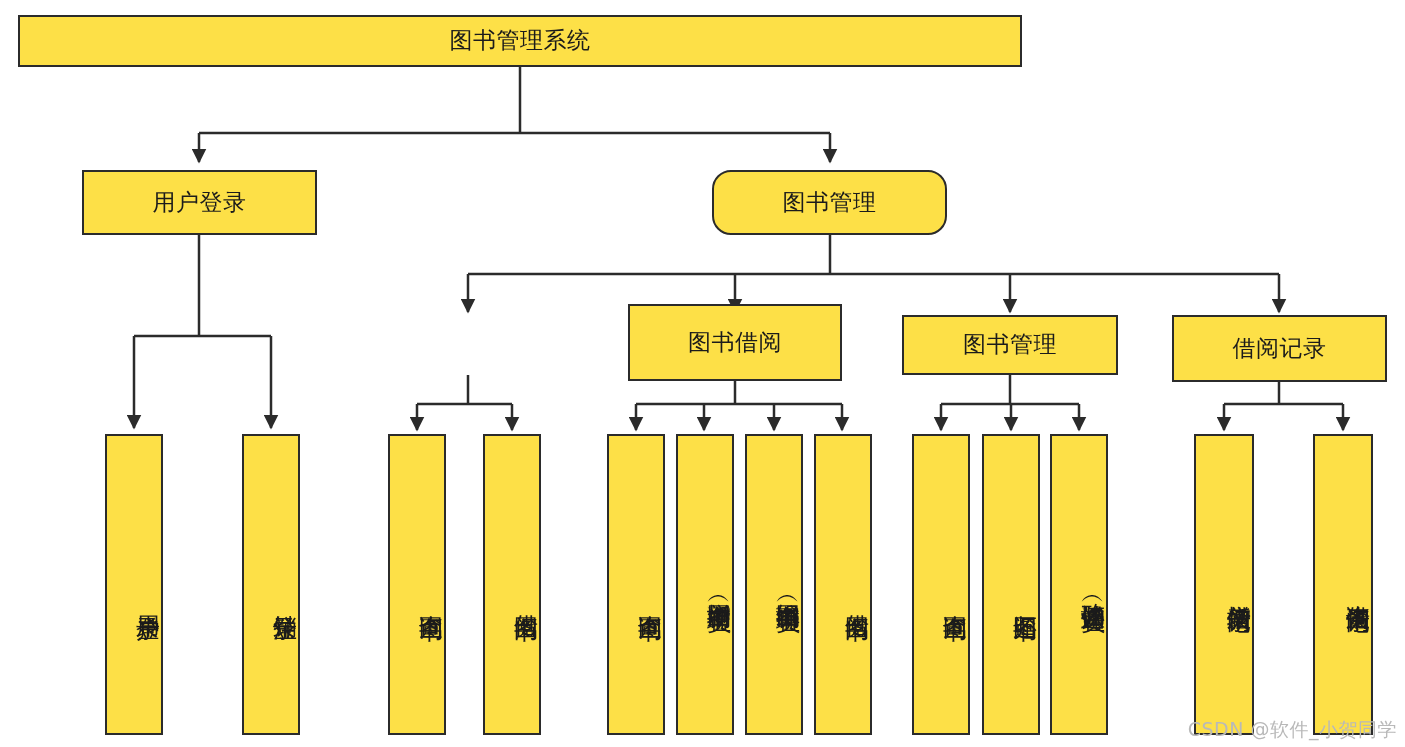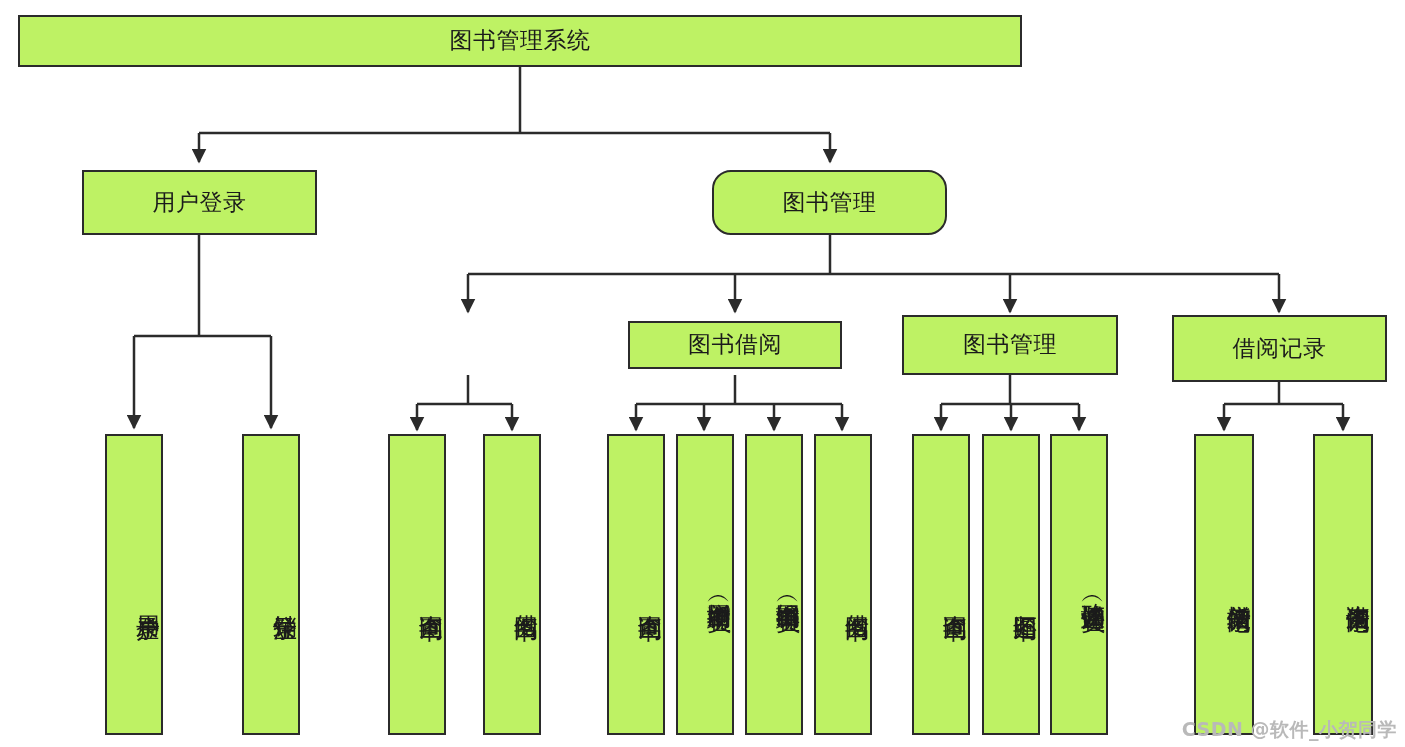--- a/index.html
+++ b/index.html
@@ -21,21 +21,21 @@
     position: absolute;
     left: 0;
     top: 0;
     width: 1405px;
     height: 747px;
     pointer-events: none;
   }
   .node {
     position: absolute;
     box-sizing: border-box;
-    background: #bef264;
+    background: #fde047;
     border: 2px solid #2b2b2b;
     display: flex;
     align-items: center;
     justify-content: center;
     color: #1b1b1b;
   }
   .node.horiz {
     font-size: 23px;
     letter-spacing: 0.5px;
     line-height: 1.1;
@@ -60,21 +60,20 @@
   }
   #watermark {
     position: absolute;
     right: 8px;
     bottom: 4px;
     font-size: 19px;
     color: #b9b9b9;
     letter-spacing: 0.5px;
     white-space: nowrap;
     user-select: none;
-    font-weight: bold;
   }
 </style>
 </head>
 <body>
 
 <div id="canvas">
 
   <svg id="wires" viewBox="0 0 1405 747" xmlns="http://www.w3.org/2000/svg">
     <defs>
       <marker id="arrow" viewBox="0 0 10 10" refX="9" refY="5" markerWidth="6" markerHeight="6" orient="auto-start-reverse">
@@ -129,21 +128,21 @@
     <span>图书管理系统</span>
   </div>
 
   <div class="node horiz" style="left:82px; top:170px; width:235px; height:65px;">
     <span>用户登录</span>
   </div>
   <div class="node horiz" style="left:712px; top:170px; width:235px; height:65px;border-radius:19px;">
     <span>图书管理</span>
   </div>
 
-  <div class="node horiz" style="left:628px; top:321px; width:214px; height:48px;text-align:right;">
+  <div class="node horiz" style="left:628px; top:304px; width:214px; height:77px;text-align:right;">
     <span>图书借阅</span>
   </div>
   <div class="node horiz" style="left:902px; top:315px; width:216px; height:60px;">
     <span>图书管理</span>
   </div>
   <div class="node horiz" style="left:1172px; top:315px; width:215px; height:67px;">
     <span>借阅记录</span>
   </div>
 
   <div class="node vert" style="left:105px; top:434px; width:58px; height:301px;">

